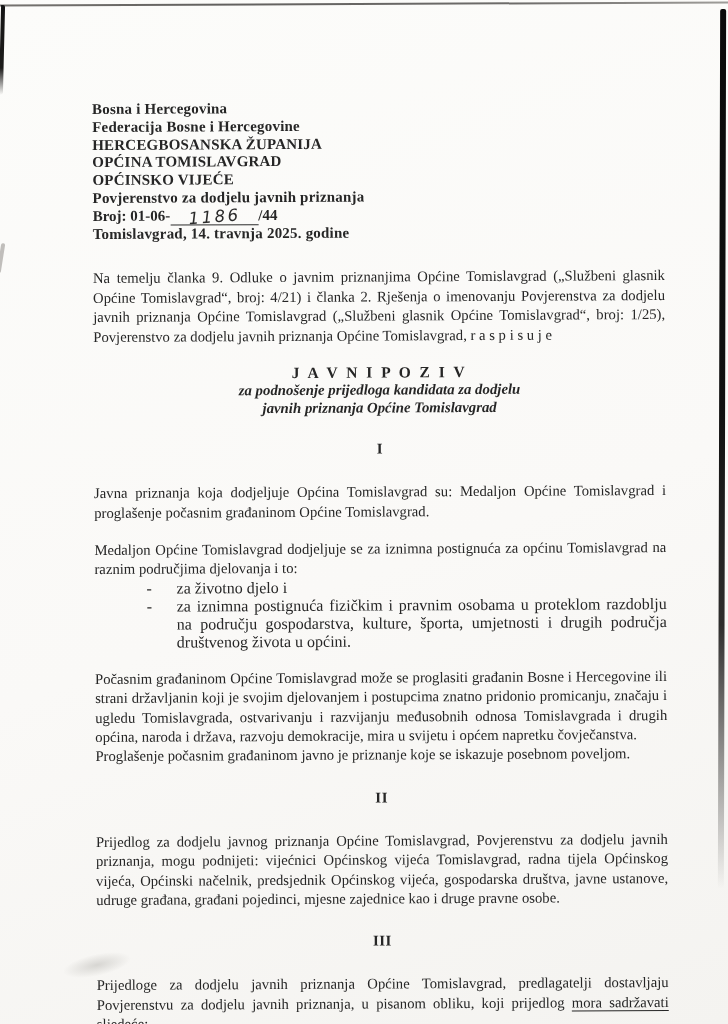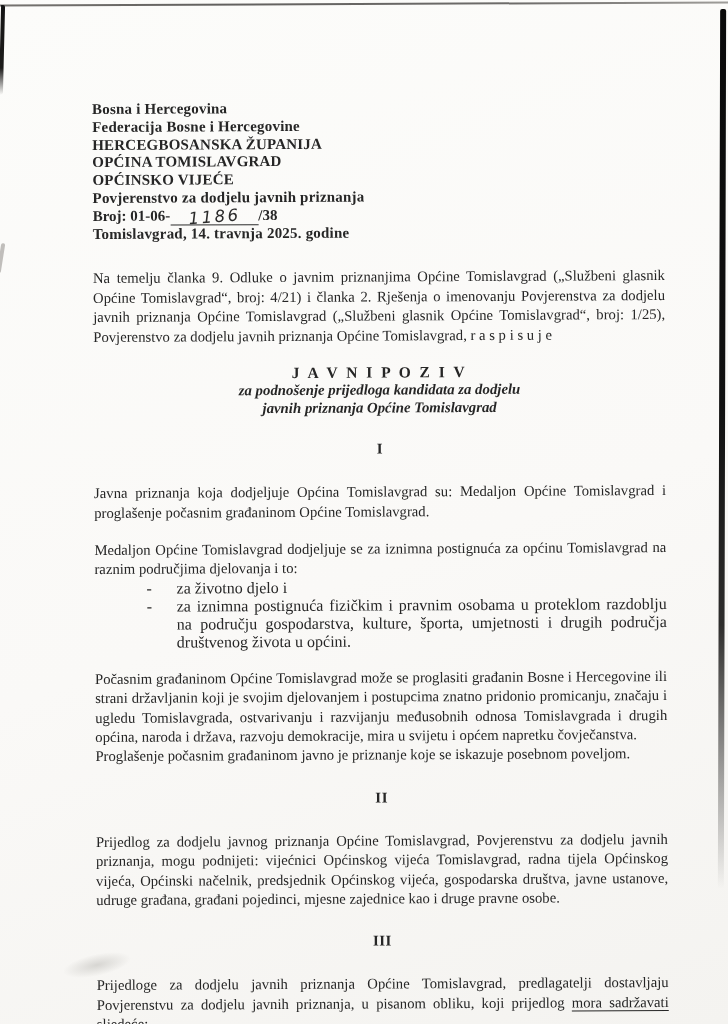--- a/index.html
+++ b/index.html
@@ -140,21 +140,21 @@
   <div class="content">
 
     <div>
       <div class="hdr-line">Bosna i Hercegovina</div>
       <div class="hdr-line">Federacija Bosne i Hercegovine</div>
       <div class="hdr-line">HERCEGBOSANSKA ŽUPANIJA</div>
       <div class="hdr-line">OPĆINA TOMISLAVGRAD</div>
       <div class="hdr-line">OPĆINSKO VIJEĆE</div>
       <div class="hdr-line">Povjerenstvo za dodjelu javnih priznanja</div>
       <div class="broj-line">
-        <span>Broj: 01-06-</span><span class="broj-blank"><span class="handwritten">1186</span></span><span>/38</span>
+        <span>Broj: 01-06-</span><span class="broj-blank"><span class="handwritten">1186</span></span><span>/44</span>
       </div>
       <div class="hdr-line">Tomislavgrad, 14. travnja 2025. godine</div>
     </div>
 
     <div class="gap-lg"></div>
 
     <p class="body-text">Na temelju članka 9. Odluke o javnim priznanjima Općine Tomislavgrad („Službeni glasnik Općine Tomislavgrad“, broj: 4/21) i članka 2. Rješenja o imenovanju Povjerenstva za dodjelu javnih priznanja Općine Tomislavgrad („Službeni glasnik Općine Tomislavgrad“, broj: 1/25), Povjerenstvo za dodjelu javnih priznanja Općine Tomislavgrad, r a s p i s u j e</p>
 
     <div class="gap-md"></div>
 

